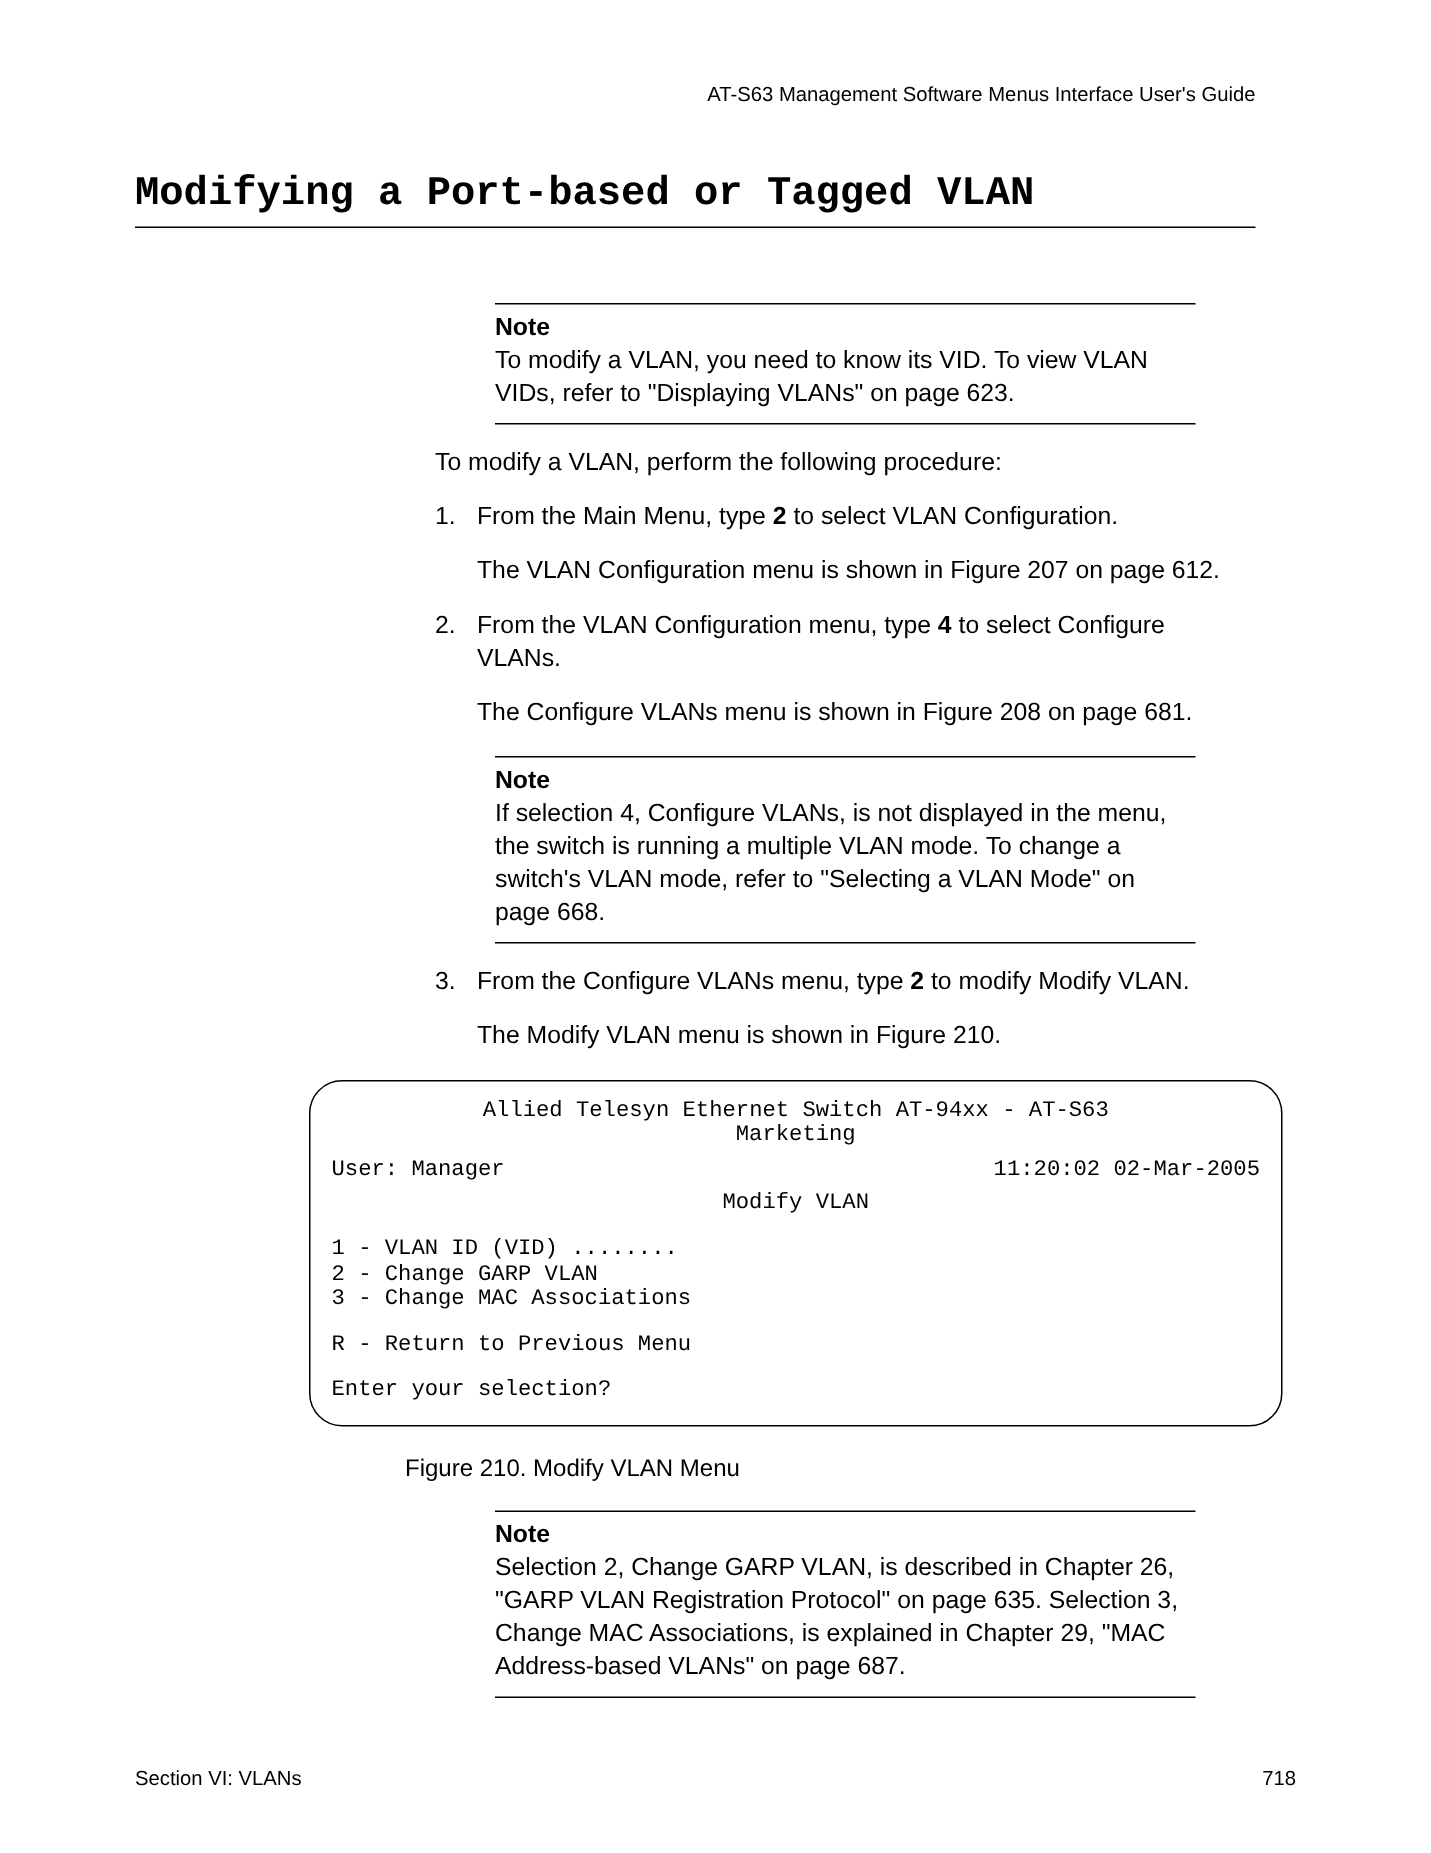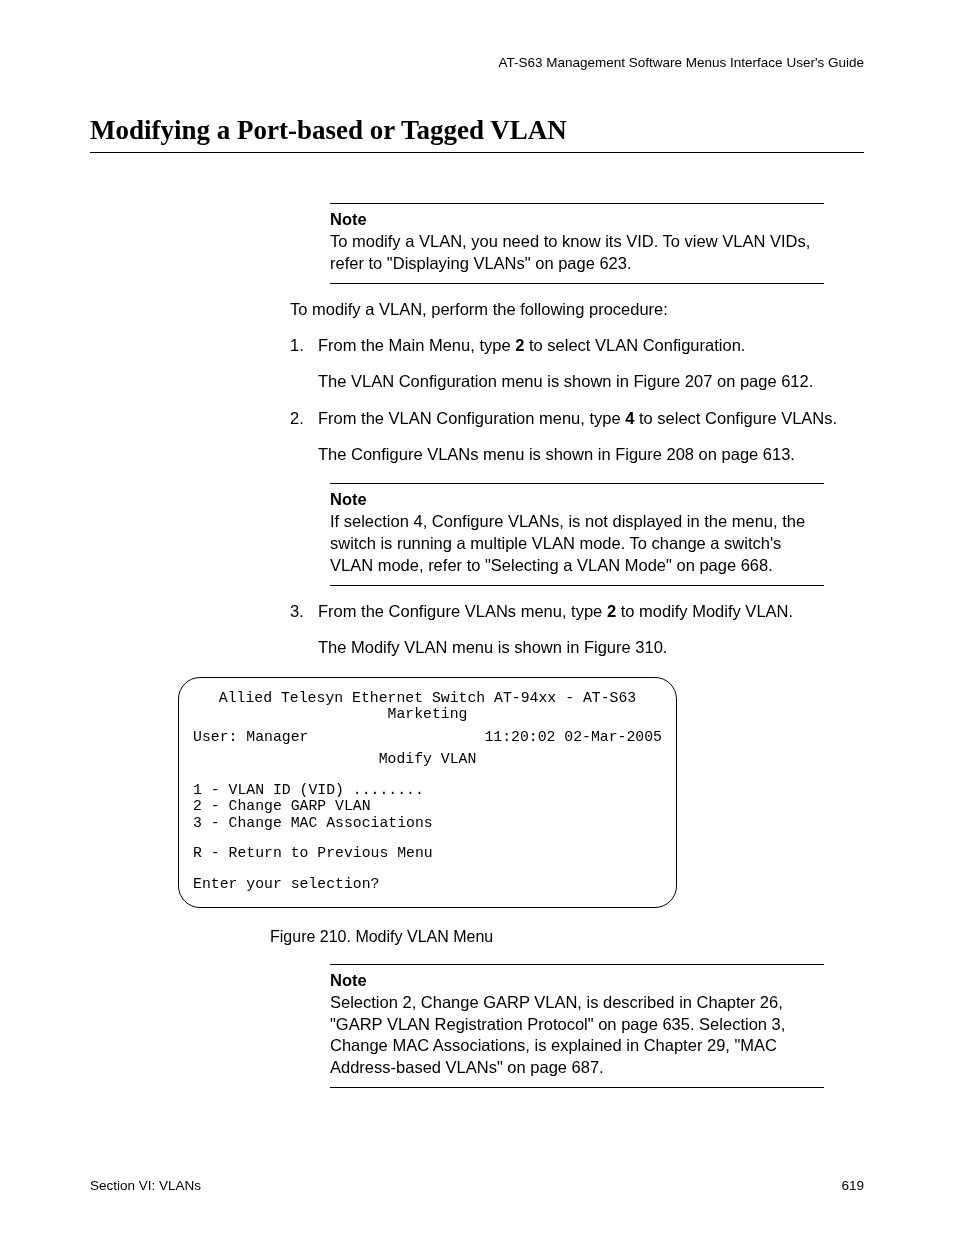--- a/index.html
+++ b/index.html
@@ -11,32 +11,32 @@
     background: #fff;
     font-family: Arial, Helvetica, sans-serif;
     color: #000;
     font-size: 16px;
   }
   .page {
     position: relative;
     width: 954px;
     height: 1235px;
     box-sizing: border-box;
-    padding: 55px 90px 40px 90px;
+    padding: 55px 117px 40px 90px;
     border-radius: 13px;
   }
   .running-header {
     text-align: right;
     font-size: 13.5px;
     font-family: Arial, Helvetica, sans-serif;
     color: #000;
     margin-bottom: 45px;
   }
   .section-heading {
-    font-family: Liberation Serif, serif;
+    font-family: Liberation Mono, monospace;
     font-weight: bold;
     font-size: 27px;
     border-bottom: 1.5px solid #000;
     padding-bottom: 6px;
     margin-bottom: 50px;
   }
   .content-col {
     margin-left: 200px;
   }
   .note-block {
@@ -67,22 +67,22 @@
   }
   .ol-num { width: 28px; flex: 0 0 28px; }
   .ol-text { flex: 1; }
   .ol-follow {
     font-size: 16.5px;
     line-height: 1.35;
     margin: 14px 0 14px 28px;
   }
   .bold { font-weight: bold; }
   .terminal-wrap {
-    margin: 18px 0 10px 88px;
-    width: 499px;
+    margin: 18px 0 10px 116px;
+    width: 649px;
   }
   .terminal {
     border: 1.2px solid #000;
     border-radius: 22px;
     padding: 12px 14px 14px 14px;
     font-family: "Courier New", Courier, monospace;
     font-size: 14.8px;
     line-height: 1.12;
     white-space: pre;
     overflow: hidden;
@@ -127,48 +127,48 @@
       </div>
     </div>
     <div class="ol-follow">The VLAN Configuration menu is shown in Figure 207 on page 612.</div>
 
     <div class="ol-row">
       <div class="ol-num">2.</div>
       <div class="ol-text">
         <span>From the VLAN Configuration menu, type </span><span class="bold">4</span><span> to select Configure VLANs.</span>
       </div>
     </div>
-    <div class="ol-follow">The Configure VLANs menu is shown in Figure 208 on page 613.</div>
+    <div class="ol-follow">The Configure VLANs menu is shown in Figure 208 on page 681.</div>
 
     <div class="note-block">
       <div class="note-label">Note</div>
       <div class="note-body">If selection 4, Configure VLANs, is not displayed in the menu, the switch is running a multiple VLAN mode. To change a switch's VLAN mode, refer to "Selecting a VLAN Mode" on page 668.</div>
     </div>
 
     <div class="ol-row">
       <div class="ol-num">3.</div>
       <div class="ol-text">
         <span>From the Configure VLANs menu, type </span><span class="bold">2</span><span> to modify Modify VLAN.</span>
       </div>
     </div>
-    <div class="ol-follow">The Modify VLAN menu is shown in Figure 310.</div>
+    <div class="ol-follow">The Modify VLAN menu is shown in Figure 210.</div>
 
   </div>
 
   <div class="terminal-wrap">
     <div class="terminal"><div style="text-align:center">Allied Telesyn Ethernet Switch AT-94xx - AT-S63</div><div style="text-align:center">Marketing</div><div style="height:6px"></div><div style="display:flex;justify-content:space-between"><span>User: Manager</span><span>11:20:02 02-Mar-2005</span></div><div style="height:6px"></div><div style="text-align:center">Modify VLAN</div><div style="height:14px"></div><div>1 - VLAN ID (VID) ........</div><div>2 - Change GARP VLAN</div><div>3 - Change MAC Associations</div><div style="height:14px"></div><div>R - Return to Previous Menu</div><div style="height:14px"></div><div>Enter your selection?</div></div>
   </div>
 
   <div class="figure-caption">Figure 210. Modify VLAN Menu</div>
 
   <div class="content-col">
     <div class="note-block">
       <div class="note-label">Note</div>
       <div class="note-body">Selection 2, Change GARP VLAN, is described in Chapter 26, "GARP VLAN Registration Protocol" on page 635. Selection 3, Change MAC Associations, is explained in Chapter 29, "MAC Address-based VLANs" on page 687.</div>
     </div>
   </div>
 
   <div class="footer">
     <span>Section VI: VLANs</span>
-    <span>619</span>
+    <span>718</span>
   </div>
 
 </div>
 
 </body></html>

